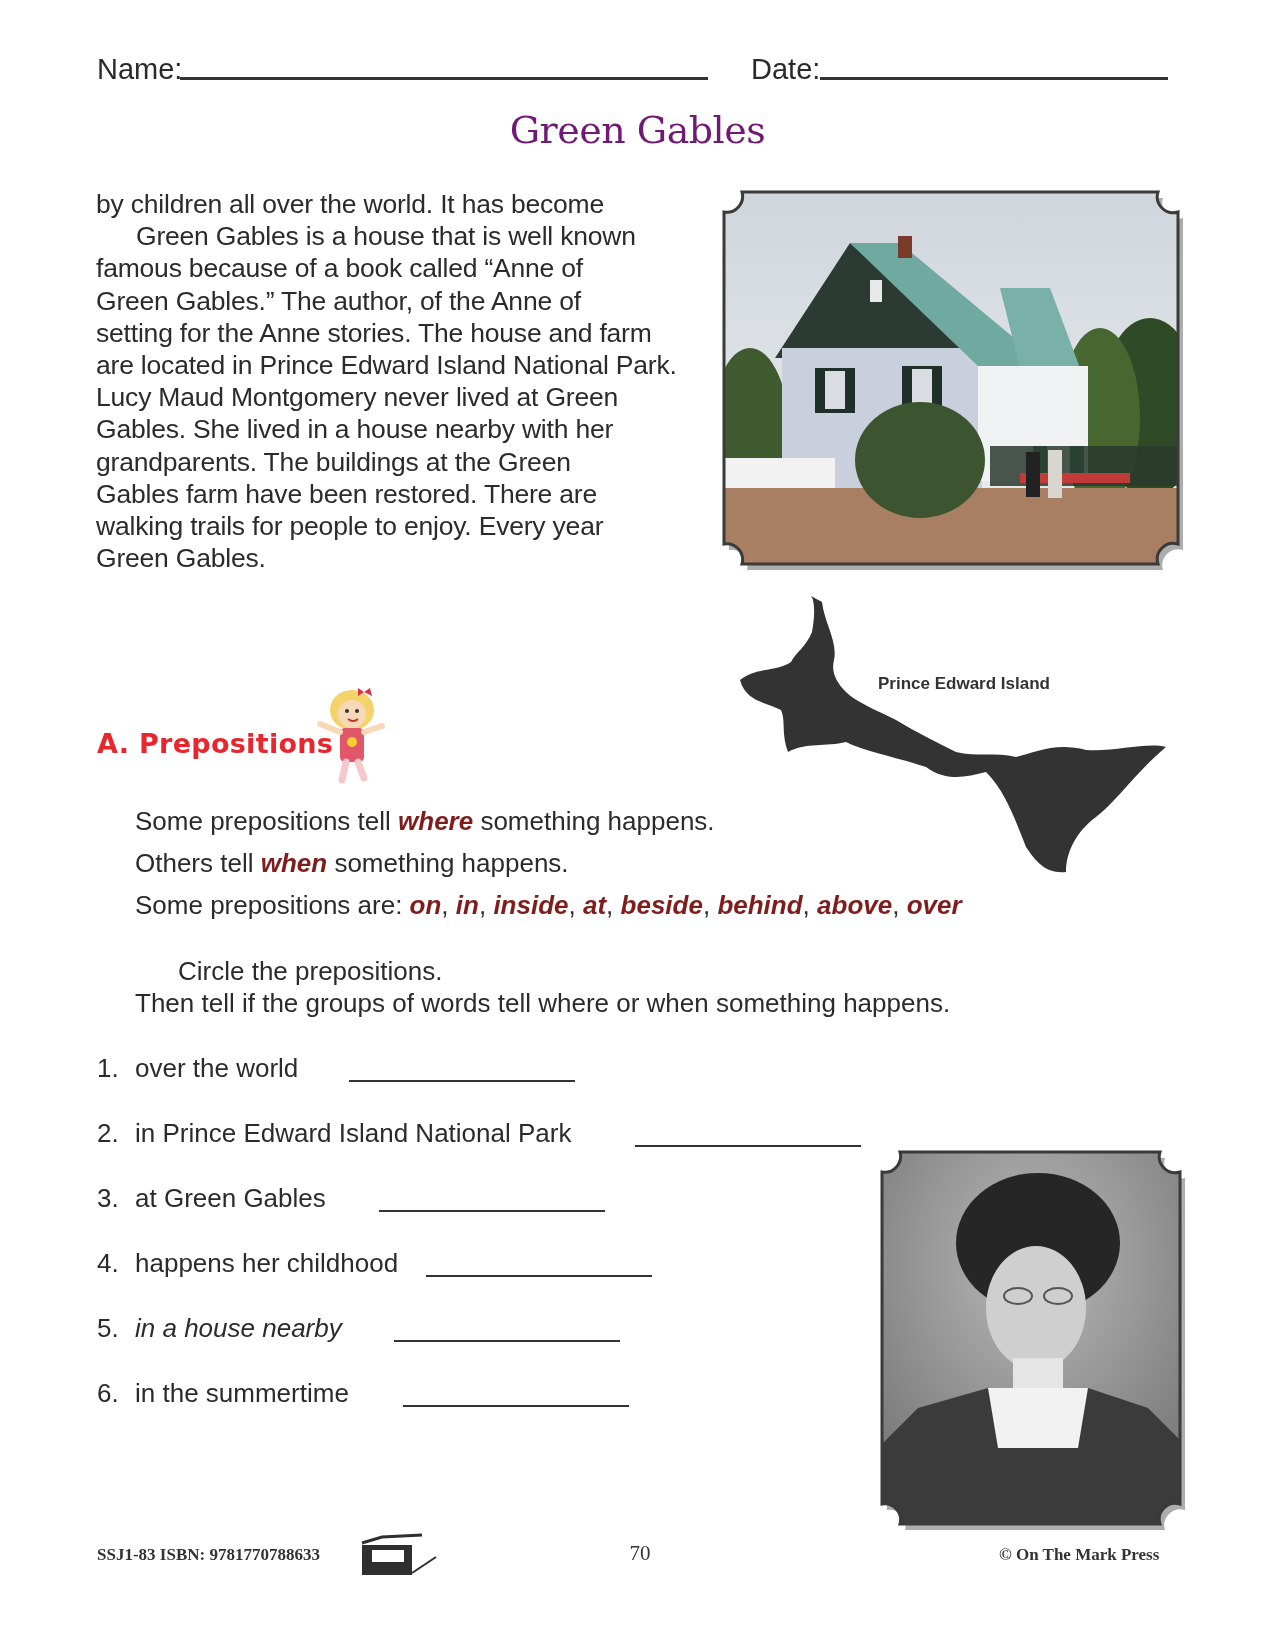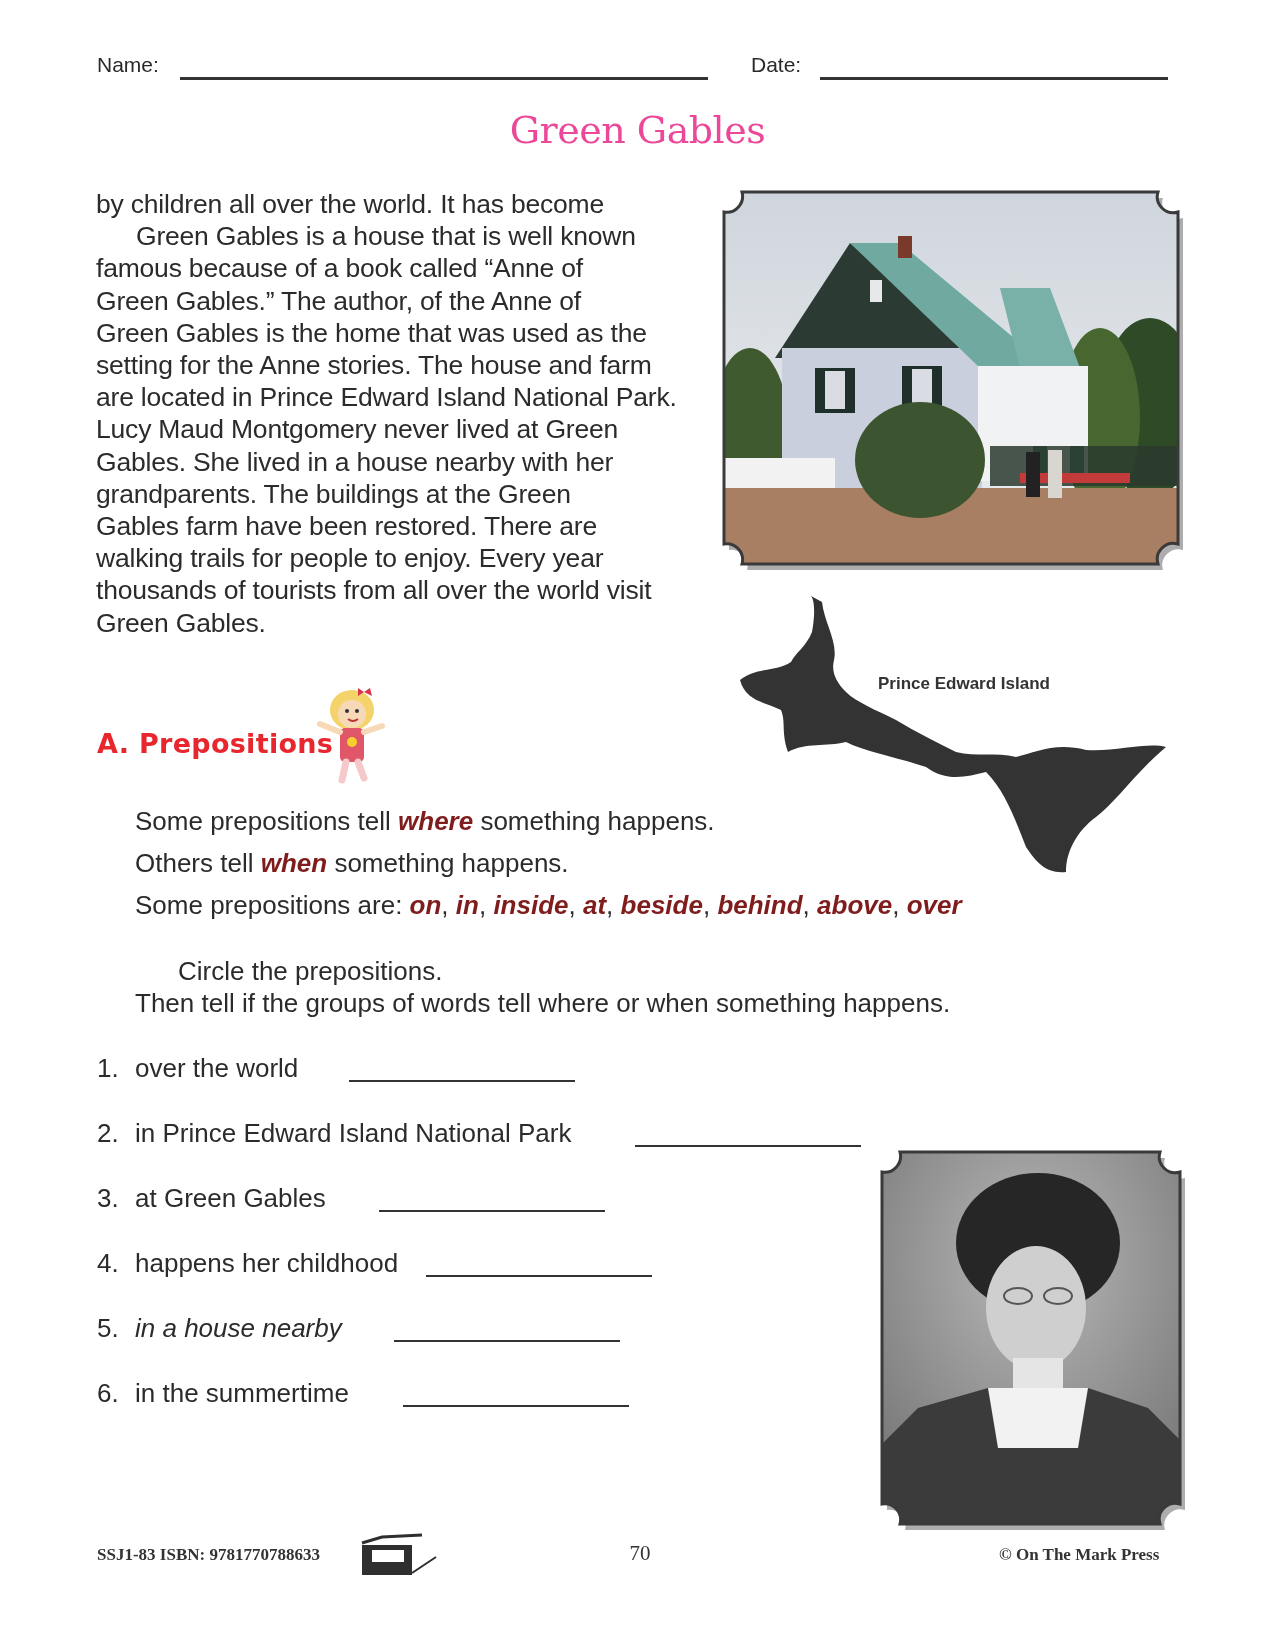--- a/index.html
+++ b/index.html
@@ -1,22 +1,22 @@
 <!DOCTYPE html>
 <html><head>
   <meta charset="utf-8">
   <style>
     html, body { margin: 0; padding: 0; background: #ffffff; }
     body { width: 1275px; height: 1650px; position: relative; overflow: hidden;
            font-family: "Liberation Sans", sans-serif; color: #2a2a2a; }
     .abs { position: absolute; }
-    .hdr-label { font-size: 21px; top: 53px; }
+    .hdr-label { font-size: 29px; top: 53px; }
     .hdr-line { height: 3px; background: #333; top: 77px; }
     .title { top: 108px; left: 0; width: 1275px; text-align: center;
-             font-family: "DejaVu Serif", serif; font-size: 38px; color: #ec4899;
+             font-family: "DejaVu Serif", serif; font-size: 38px; color: #701a75;
              letter-spacing: -0.5px; }
     .body-text { left: 96px; top: 188px; width: 620px; font-size: 26.5px; line-height: 32.2px;
                  color: #2b2b2b; letter-spacing: -0.2px; }
     .body-line { white-space: nowrap; display: block; }
     .indent { padding-left: 40px; }
     .frame { position: absolute; background: #fff; }
     .frame svg { display: block; }
     .section-head { left: 97px; top: 728px; font-size: 27px; font-weight: bold; color: #e8262d;
                     font-family: "DejaVu Sans", sans-serif; letter-spacing: 0.3px; }
     .prep-line { left: 135px; font-size: 26px; white-space: nowrap; color: #2b2b2b; }
@@ -37,29 +37,27 @@
 <span class="abs hdr-label" style="left:751px;">Date:</span>
 <div class="abs hdr-line" style="left:820px;width:348px;"></div>
 
 <div class="abs title">Green Gables</div>
 
 <div class="abs body-text">
   <span class="body-line">by children all over the world. It has become</span>
   <span class="body-line indent">Green Gables is a house that is well known</span>
   <span class="body-line">famous because of a book called “Anne of</span>
   <span class="body-line">Green Gables.” The author, of the Anne of</span>
-  <span class="body-line">Green Gables is the home that was used as the</span>
   <span class="body-line">setting for the Anne stories. The house and farm</span>
   <span class="body-line">are located in Prince Edward Island National Park.</span>
   <span class="body-line">Lucy Maud Montgomery never lived at Green</span>
   <span class="body-line">Gables. She lived in a house nearby with her</span>
   <span class="body-line">grandparents. The buildings at the Green</span>
   <span class="body-line">Gables farm have been restored. There are</span>
   <span class="body-line">walking trails for people to enjoy. Every year</span>
-  <span class="body-line">thousands of tourists from all over the world visit</span>
   <span class="body-line">Green Gables.</span>
 </div>
 
 <div class="frame" style="left:720px;top:188px;width:466px;height:388px;">
   <svg width="466" height="388" viewBox="0 0 466 388">
     <defs>
       <clipPath id="hclip">
         <path d="M22 4 H438 A16 16 0 0 0 458 24 V356 A16 16 0 0 0 438 376 H22 A16 16 0 0 0 4 356 V24 A16 16 0 0 0 22 4 Z"></path>
       </clipPath>
       <linearGradient id="sky" x1="0" y1="0" x2="0" y2="1">

